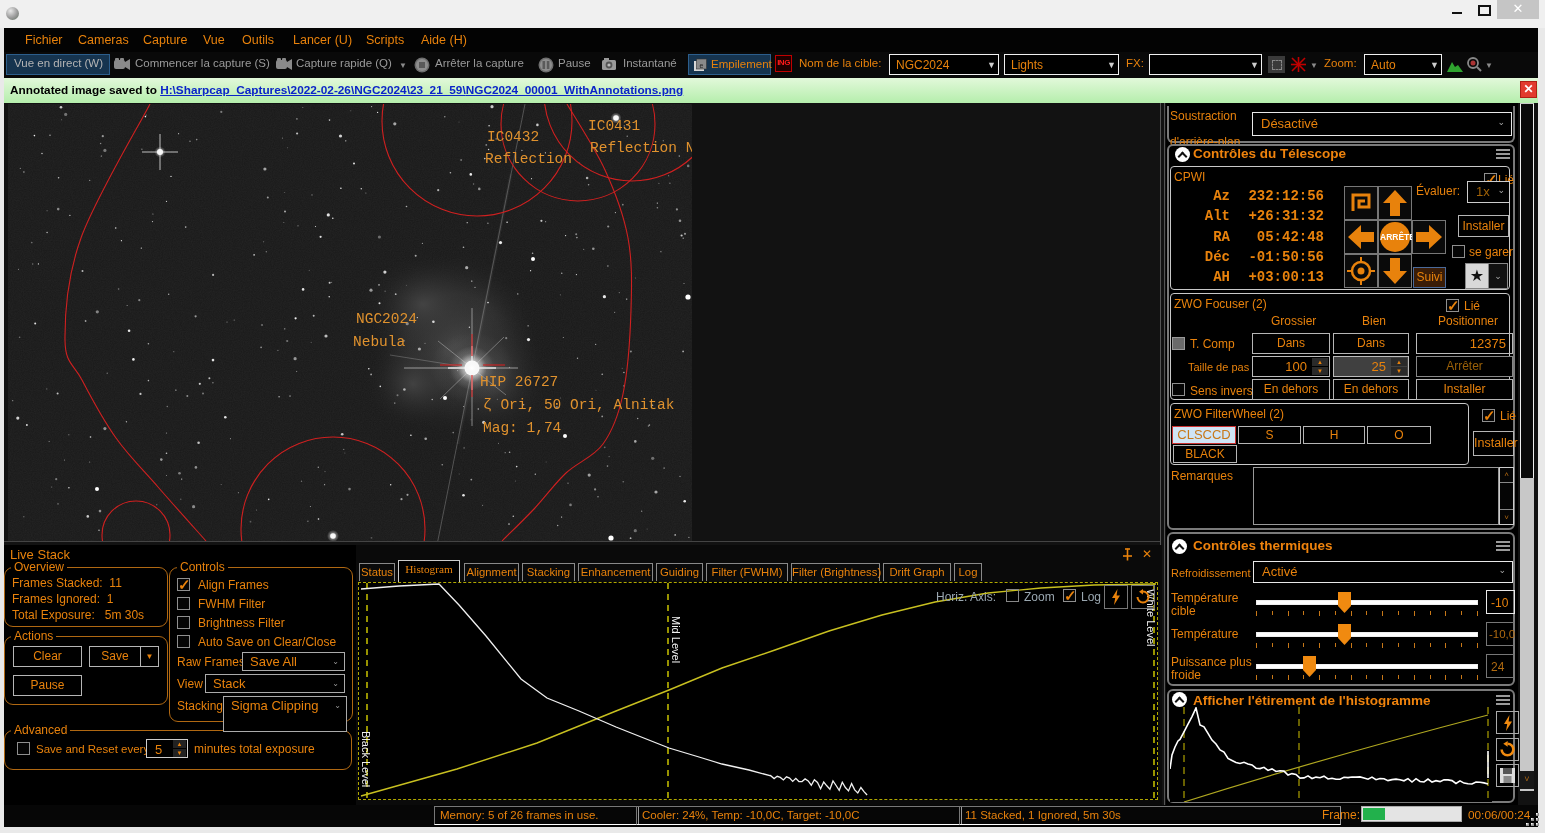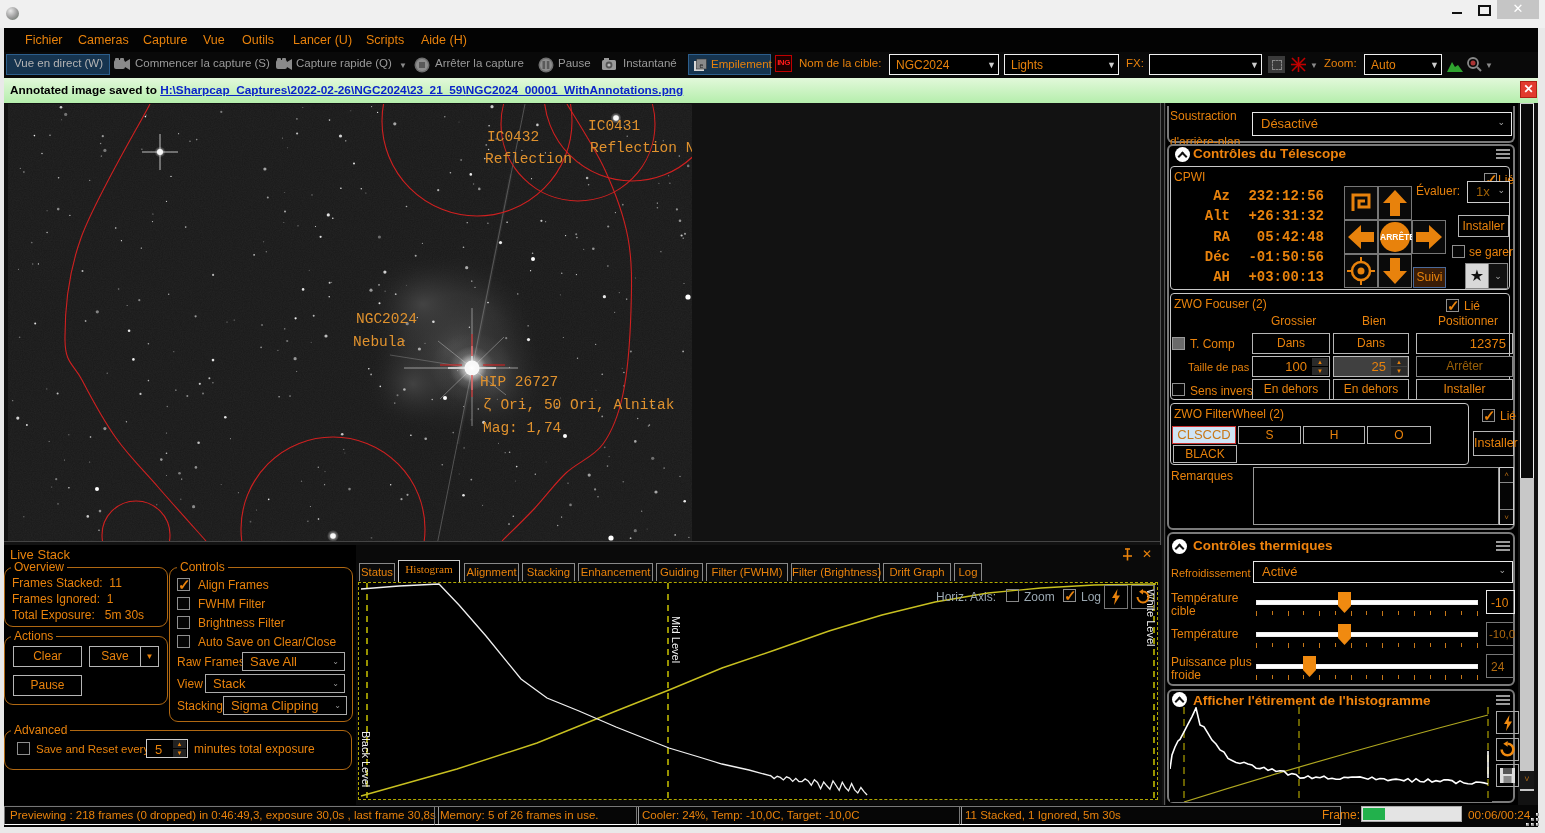--- a/index.html
+++ b/index.html
@@ -610,21 +610,21 @@
 <div class="abs" style="left:238px;top:107px;width:103px;height:19px;border:1px solid #aaa;background:#000;box-sizing:border-box;">
       <span style="position:absolute;left:7px;top:1px;color:#e8820c;font-size:13px;">Save All</span>
       <span style="position:absolute;right:5px;top:4px;color:#999;font-size:8px;">⌄</span>
     </div>
 <div class="lbl or" style="left:173px;top:132px;">View</div>
 <div class="abs" style="left:201px;top:129px;width:140px;height:19px;border:1px solid #aaa;background:#000;box-sizing:border-box;">
       <span style="position:absolute;left:7px;top:1px;color:#e8820c;font-size:13px;">Stack</span>
       <span style="position:absolute;right:5px;top:4px;color:#999;font-size:8px;">⌄</span>
     </div>
 <div class="lbl or" style="left:173px;top:154px;">Stacking</div>
-<div class="abs" style="left:219px;top:151px;width:124px;height:19px;border:1px solid #aaa;background:#000;box-sizing:border-box;">
+<div class="abs" style="left:219px;top:151px;width:124px;height:36px;border:1px solid #aaa;background:#000;box-sizing:border-box;">
       <span style="position:absolute;left:7px;top:1px;color:#e8820c;font-size:13px;">Sigma Clipping</span>
       <span style="position:absolute;right:5px;top:4px;color:#999;font-size:8px;">⌄</span>
     </div>
 </div>
 <div id="tabspanel" class="abs">
 <svg width="11" height="13" viewBox="0 0 11 13" style="position:absolute;right:29px;top:3px;">
       <g stroke="#e8820c" stroke-width="1.6" fill="none">
         <line x1="5.5" y1="0.5" x2="5.5" y2="8"></line>
         <line x1="1" y1="8" x2="10" y2="8"></line>
         <line x1="5.5" y1="8" x2="5.5" y2="12.5"></line>
@@ -895,21 +895,20 @@
         <rect x="0" y="0" width="15" height="15" fill="#ddd"></rect>
         <rect x="3" y="0" width="9" height="6" fill="#555"></rect>
         <rect x="3.5" y="8" width="8" height="7" fill="#888"></rect>
       </svg>
     </div>
 </div>
 <div class="abs" style="left:1520px;top:103px;width:14px;height:688px;background:#c8c8c8;"></div>
 <div class="abs" style="left:1520px;top:104px;width:14px;height:374px;background:#0a0a0a;border-left:1px solid #f0f0f0;border-right:1px solid #f0f0f0;box-sizing:border-box;"></div>
 <div class="abs" style="left:1520px;top:771px;width:14px;height:18px;background:#181818;color:#b06812;font-size:9px;text-align:center;line-height:16px;">˅</div>
 <div id="statusbar" class="abs">
-<div class="sbox" style="left:0px;width:428px;">Previewing : 218 frames (0 dropped) in 0:46:49,3, exposure 30,0s , last frame 30,8s</div>
 <div class="sbox" style="left:430px;width:198px;">Memory: 5 of 26 frames in use.</div>
 <div class="sbox" style="left:632px;width:319px;">Cooler: 24%, Temp: -10,0C, Target: -10,0C</div>
 <div class="sbox" style="left:955px;width:375px;">11 Stacked, 1 Ignored, 5m 30s</div>
 <div class="abs" style="left:1318px;top:3px;color:#e8820c;font-size:12px;">Frame:</div>
 <div class="abs" style="left:1357px;top:1px;width:101px;height:16px;background:#e4e4e4;border:1px solid #aaa;box-sizing:border-box;">
       <div style="position:absolute;left:1px;top:1px;width:22px;height:12px;background:#22b14c;"></div>
     </div>
 <div class="abs" style="left:1464px;top:3px;color:#e8820c;font-size:11.8px;">00:06/00:24</div>
 <svg class="abs" style="left:1522px;top:8px;" width="14" height="14">
       <rect x="10" y="0" width="3" height="3" fill="#909090"></rect>

